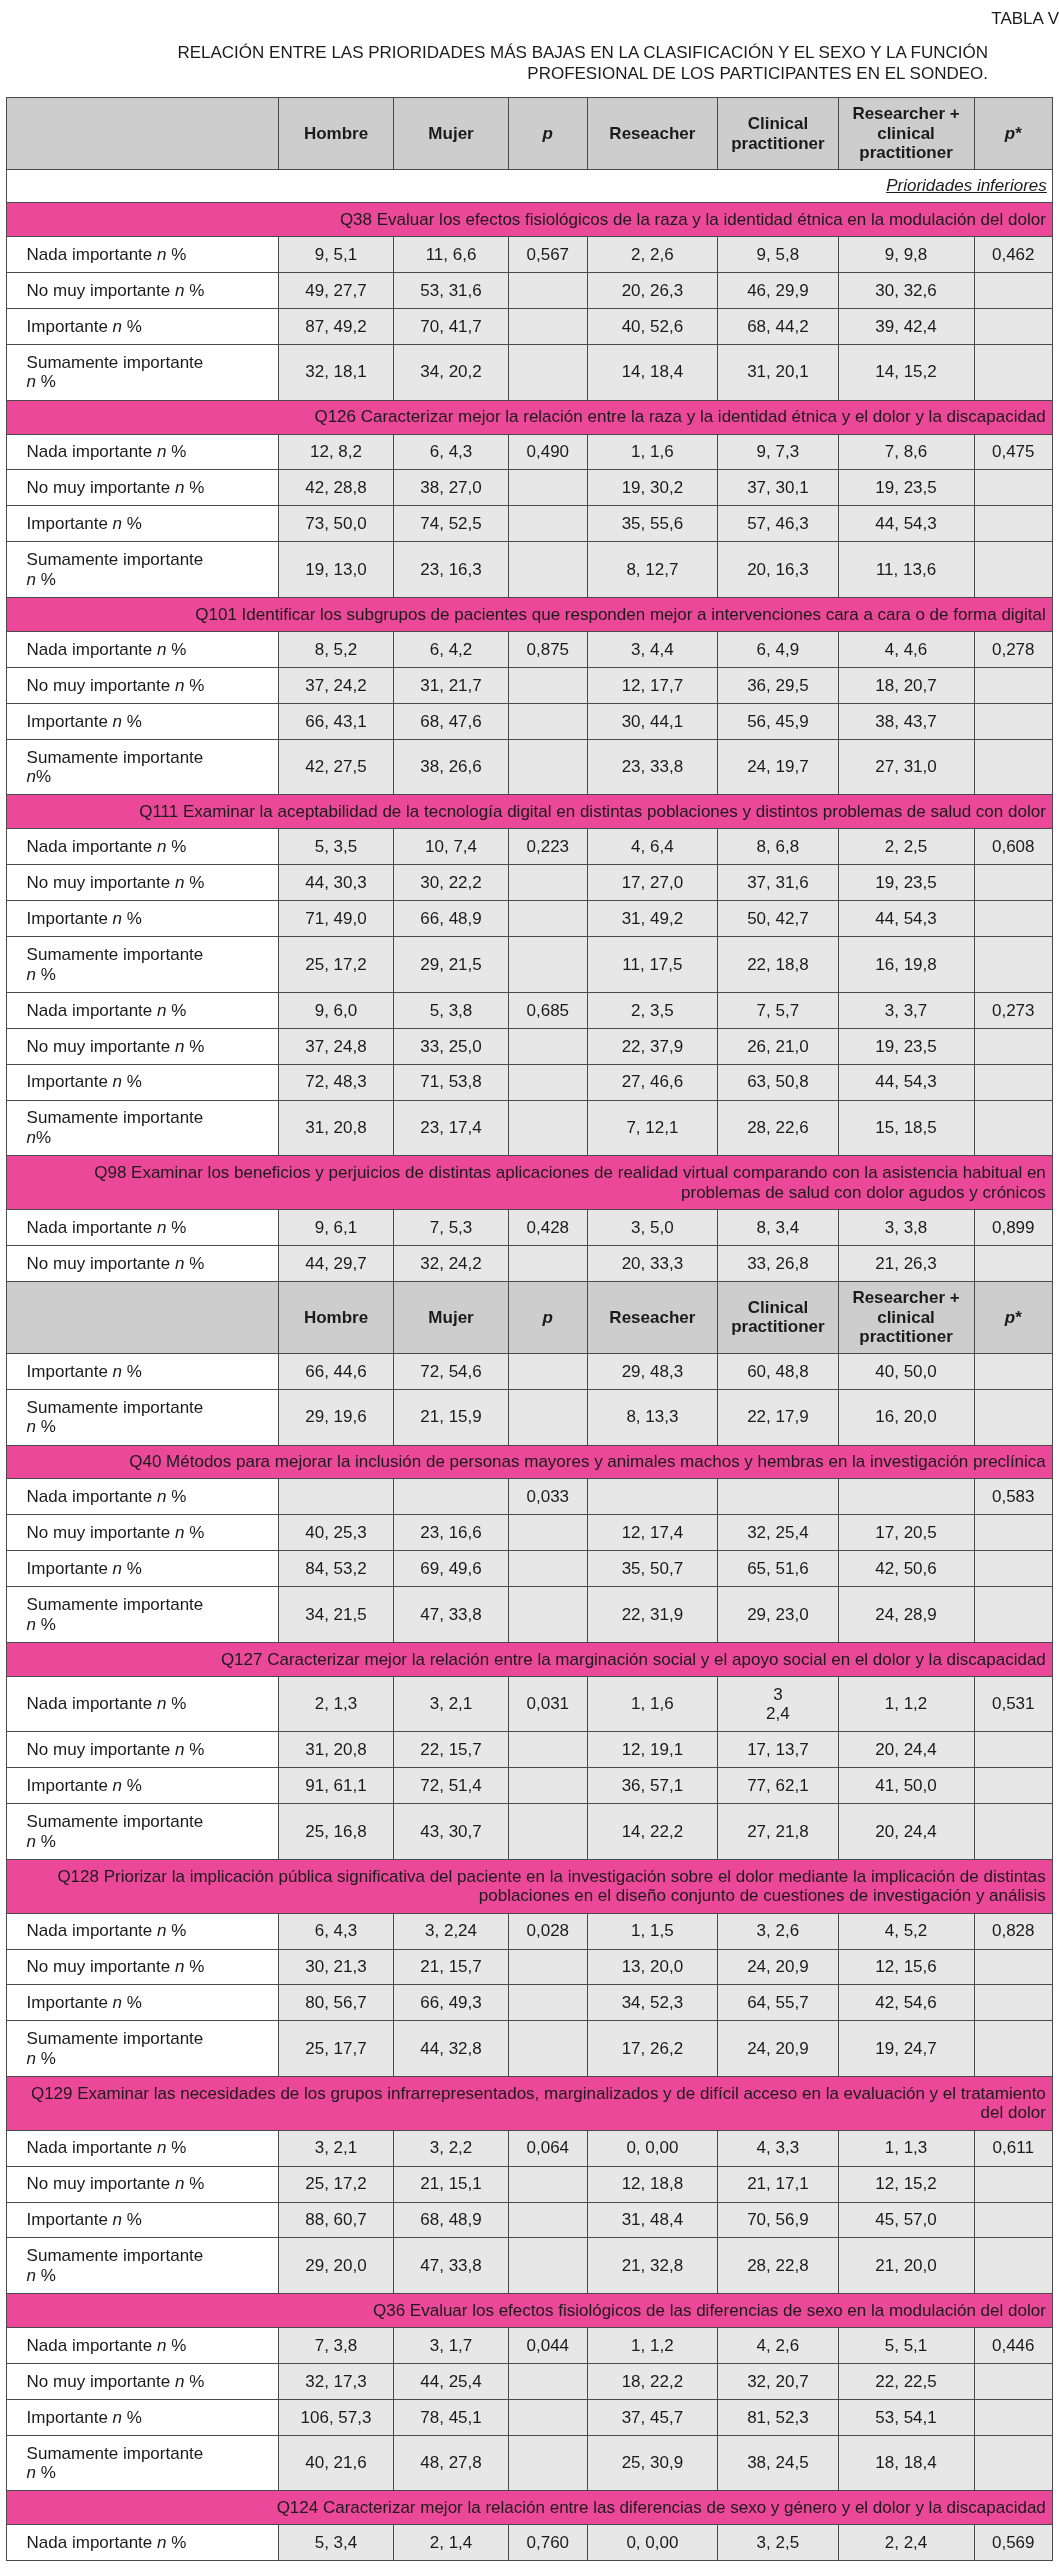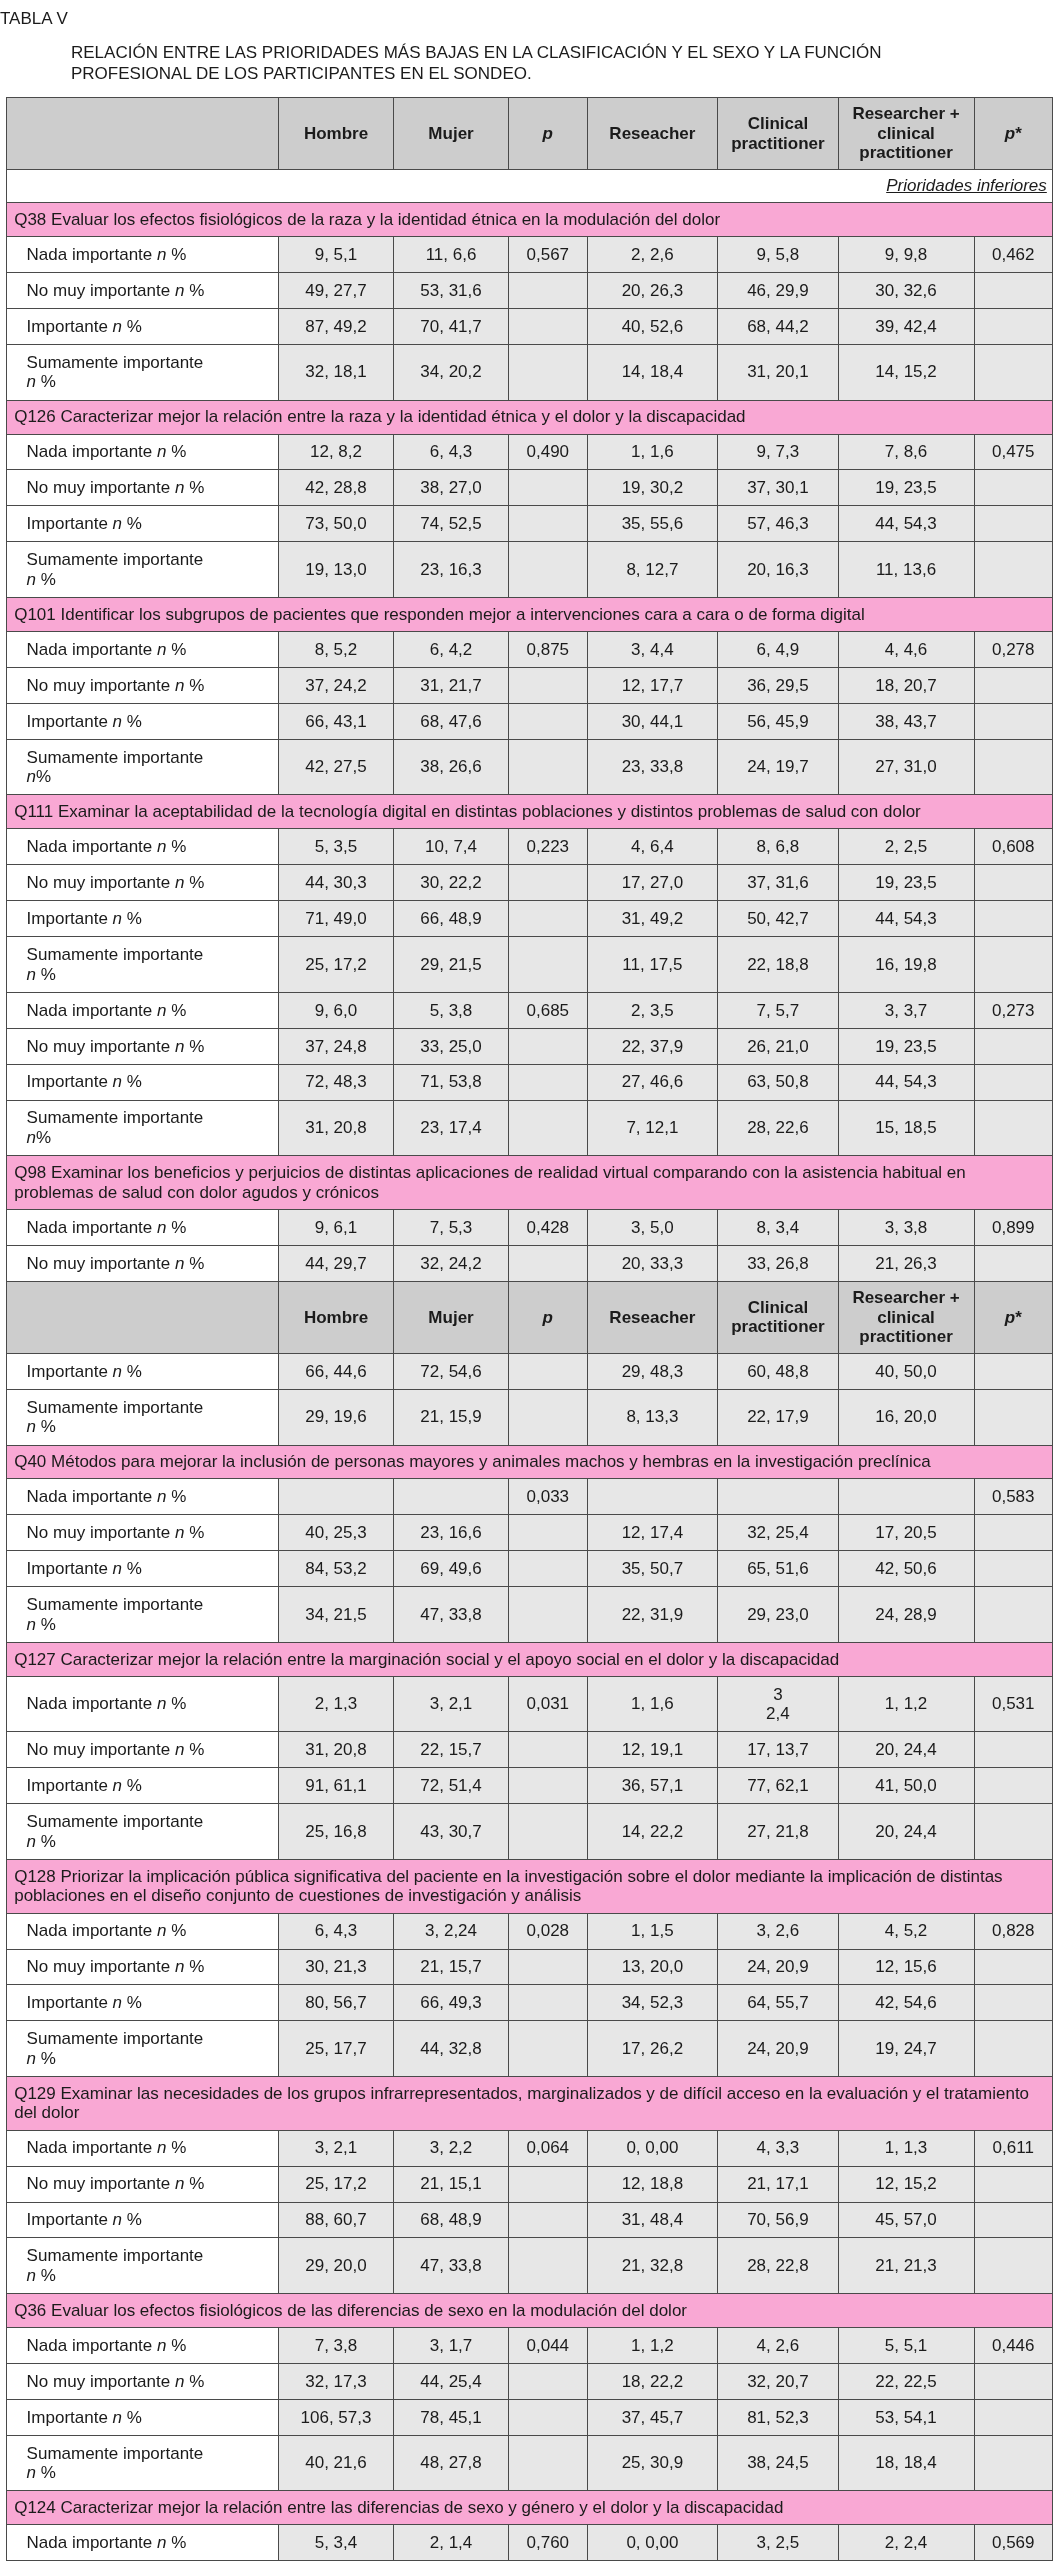--- a/index.html
+++ b/index.html
@@ -4,21 +4,21 @@
 <style>
   * { box-sizing: border-box; margin: 0; padding: 0; }
   html, body { background: #ffffff; }
   body {
     width: 1059px;
     min-height: 3212px;
     font-family: "Liberation Sans", sans-serif;
     color: #1b1b1b;
   }
   .title-block {
-    text-align: left;
+    text-align: right;
     padding-top: 8.2px;
     font-size: 17px;
     line-height: 21.6px;
   }
   .title-block .caption {
     max-width: 917px;
     margin: 12px auto;
   }
   table.priorities {
     table-layout: fixed;
@@ -41,22 +41,22 @@
   }
   td.note-cell {
     background: #ffffff;
     font-style: italic;
     text-align: right;
     padding: 6.2px 5.2px 6.2px 7.2px;
     line-height: 19.6px;
     text-decoration: underline;
   }
   td.question-cell {
-    background: #f9a8d4;
-    text-align: left;
+    background: #ec4899;
+    text-align: right;
     padding: 6.7px 6.2px 6.7px 7.2px;
     line-height: 19.6px;
   }
   td.label-cell {
     background: #ffffff;
     text-align: left;
     padding: 7.7px 4.1px 7.7px 19.6px;
     line-height: 19.6px;
   }
   td.value-cell {
@@ -528,21 +528,21 @@
         <td class="value-cell">45, 57,0</td>
         <td class="value-cell"></td>
       </tr>
       <tr>
         <td class="label-cell">Sumamente importante<br><i>n</i> %</td>
         <td class="value-cell">29, 20,0</td>
         <td class="value-cell">47, 33,8</td>
         <td class="value-cell"></td>
         <td class="value-cell">21, 32,8</td>
         <td class="value-cell">28, 22,8</td>
-        <td class="value-cell">21, 21,3</td>
+        <td class="value-cell">21, 20,0</td>
         <td class="value-cell"></td>
       </tr>
       <tr>
         <td colspan="8" class="question-cell">Q36 Evaluar los efectos fisiológicos de las diferencias de sexo en la modulación del dolor</td>
       </tr>
       <tr>
         <td class="label-cell">Nada importante <i>n</i> %</td>
         <td class="value-cell">7, 3,8</td>
         <td class="value-cell">3, 1,7</td>
         <td class="value-cell">0,044</td>

